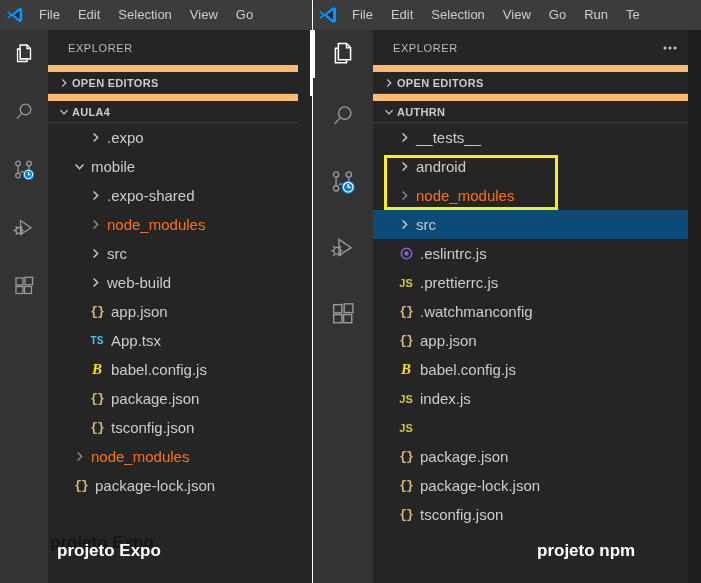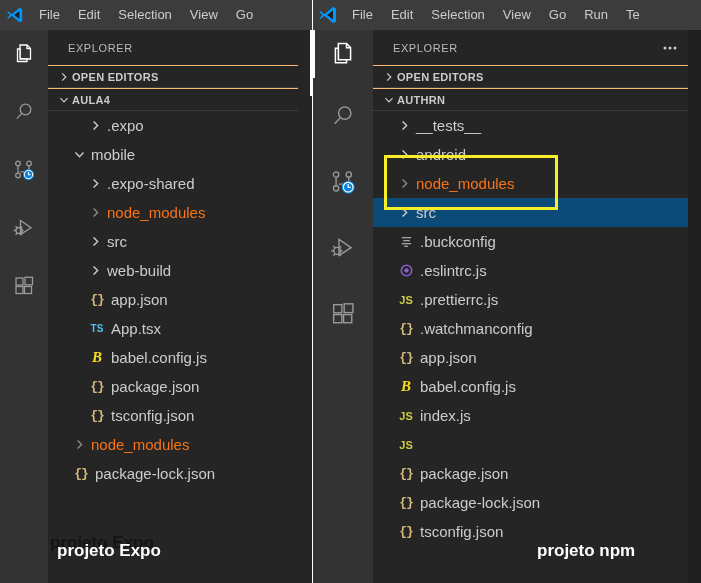--- a/index.html
+++ b/index.html
@@ -45,23 +45,23 @@
   }
   .sb-header {
     height: 35px; display: flex; align-items: center;
     padding: 0 12px 0 20px; justify-content: space-between;
   }
   .sb-title { color: #bbbbbb; font-size: 11px; letter-spacing: .6px; }
   .dots { display: flex; gap: 3px; align-items: center; }
   .dots i { width: 2px; height: 2px; background: #cccccc; display: block; border-radius: 50%; box-shadow: 0 0 0 .5px #cccccc;}
 
   .section-head {
-    height: 23px; display: flex; align-items: center; padding-left: 8px;
+    height: 29px; display: flex; align-items: center; padding-left: 8px;
     color: #cccccc; font-size: 11px; font-weight: bold; letter-spacing: .3px;
-    border-top: 1px solid #fdba74; border-bottom: 1px solid #3c3c3c;
+    border-top: 7px solid #fdba74; border-bottom: 1px solid #3c3c3c;
   }
   .chev { width: 16px; display:flex; align-items:center; justify-content:center; flex:0 0 auto; }
   .chev svg { display:block; }
 
   .rows { position: relative; }
   .row {
     height: 29px; display: flex; align-items: center;
     font-size: 15px; color: #cccccc; white-space: nowrap;
     position: relative;
   }
@@ -415,29 +415,20 @@
             <span class="twisty">
               <svg width="13" height="13" viewBox="0 0 12 12" fill="none" stroke="#cccccc" stroke-width="1.3">
                 <path d="M4.2 2.3 L8 6 L4.2 9.7"></path>
               </svg>
             </span>
             <span class="label">src</span>
           </div>
           <div class="row">
             <span class="ind" style="width: 22px;"></span>
             <span class="ficon">
-              <svg width="13" height="13" viewBox="0 0 14 14" stroke="#cccccc" stroke-width="1.1">
-                <path d="M2 3h10M3.5 6.2h7M2 9.4h10M4.5 12h4"></path>
-              </svg>
-            </span>
-            <span class="label">.buckconfig</span>
-          </div>
-          <div class="row">
-            <span class="ind" style="width: 22px;"></span>
-            <span class="ficon">
               <svg width="13" height="13" viewBox="0 0 14 14">
                 <circle cx="7" cy="7" r="5.6" fill="none" stroke="#8a5fd0" stroke-width="1.6"></circle>
                 <circle cx="7" cy="7" r="2.3" fill="#8a5fd0"></circle>
               </svg>
             </span>
             <span class="label">.eslintrc.js</span>
           </div>
           <div class="row">
             <span class="ind" style="width: 22px;"></span>
             <span class="ficon">

